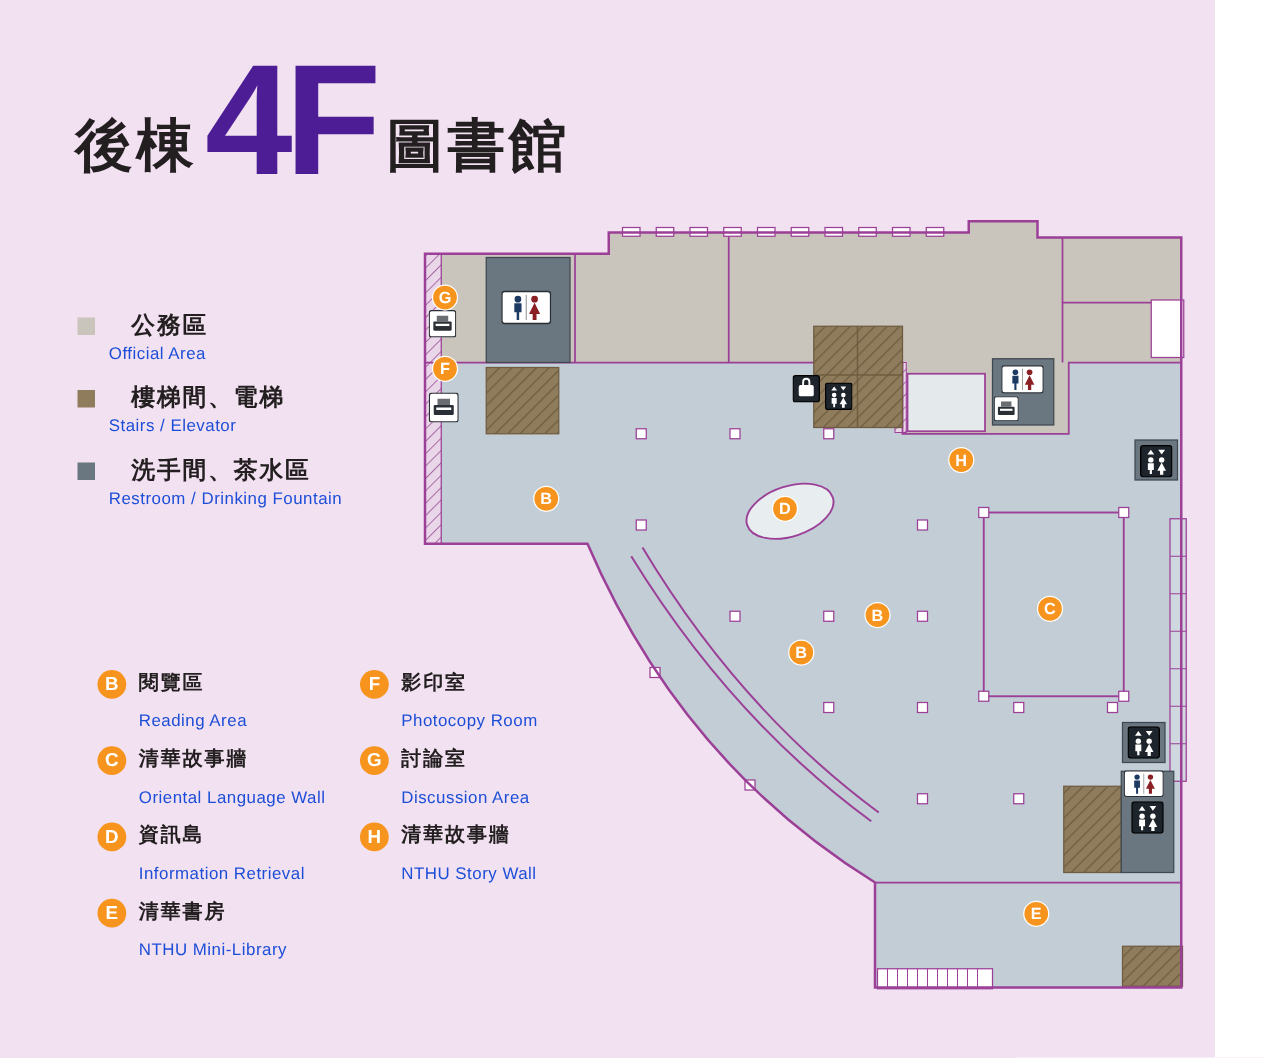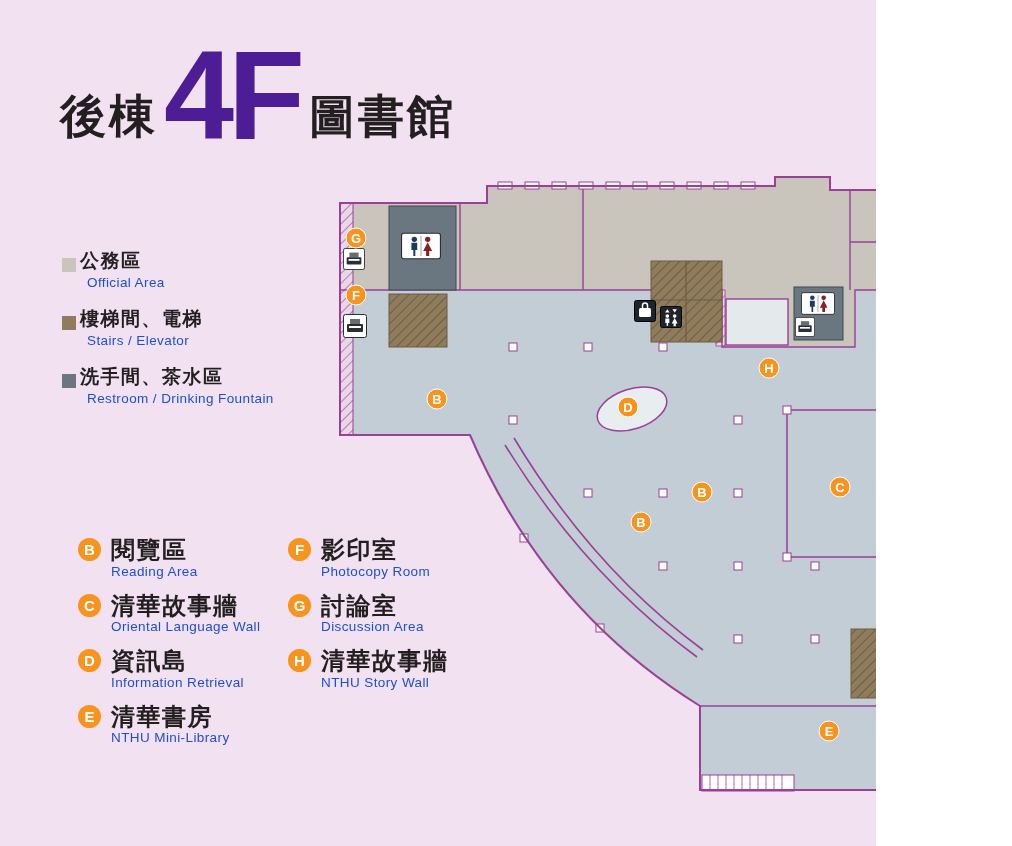--- a/index.html
+++ b/index.html
@@ -1,39 +1,39 @@
 <!DOCTYPE html>
 <html lang="zh-Hant"><head>
 <meta charset="utf-8">
 <style>
   html,body{margin:0;padding:0}
-  #page{position:relative;width:876px;height:846px;background:#f2e1f1;
+  #page{position:relative;width:972px;height:846px;background:#f2e1f1;
         font-family:"Liberation Sans",sans-serif;overflow:hidden}
 
   
   .title{position:absolute;left:60px;top:46px;display:flex;align-items:flex-end;color:#231f20;white-space:nowrap}
   .t-zh{font-size:46px;font-weight:bold;line-height:1;padding-bottom:8px;letter-spacing:3px}
   .t-floor{font-size:126px;font-weight:900;line-height:.8;color:#4c1d95;letter-spacing:-6px;margin:0 10px 0 6px}
 
   
   .area-legend{position:absolute;left:62px;top:250px}
   .area-item{margin-bottom:18px}
   .area-item.gap{margin-bottom:32px}
-  .area-row{display:flex;align-items:flex-end;gap:4px}
+  .area-row{display:flex;align-items:center;gap:29px}
   .swatch{width:14px;height:14px;display:inline-block;flex:none}
   .zh{font-size:19px;font-weight:bold;color:#231f20;letter-spacing:1.5px;line-height:1.15}
   .en{font-size:13.5px;color:#1d4ed8;margin-left:25px;margin-top:3px;letter-spacing:.4px;white-space:nowrap}
 
   
   .marker-legend{position:absolute;left:78px;top:536px;display:grid;
                  grid-template-columns:210px auto;row-gap:13px}
   .m-item{min-height:42px}
   .m-row{display:flex;align-items:center;gap:10px}
-  .m-item .zh{font-size:24px}
-  .m-item .en{margin-left:33px;margin-top:0}
+  .m-item .zh{font-size:16px}
+  .m-item .en{margin-left:33px;margin-top:10px}
   .m-circle{width:23px;height:23px;border-radius:50%;background:#f7941e;color:#fff;
             font-size:15px;font-weight:bold;display:flex;align-items:center;justify-content:center;flex:none}
 
   
   #plan-svg{position:absolute;left:0;top:0}
   .map-marker{position:absolute;width:21px;height:21px;border-radius:50%;background:#f7941e;
               border:1.5px solid #fff;box-sizing:border-box;color:#fff;font-size:13px;font-weight:bold;
               display:flex;align-items:center;justify-content:center;transform:translate(-50%,-50%);z-index:5}
 </style>
 </head>

